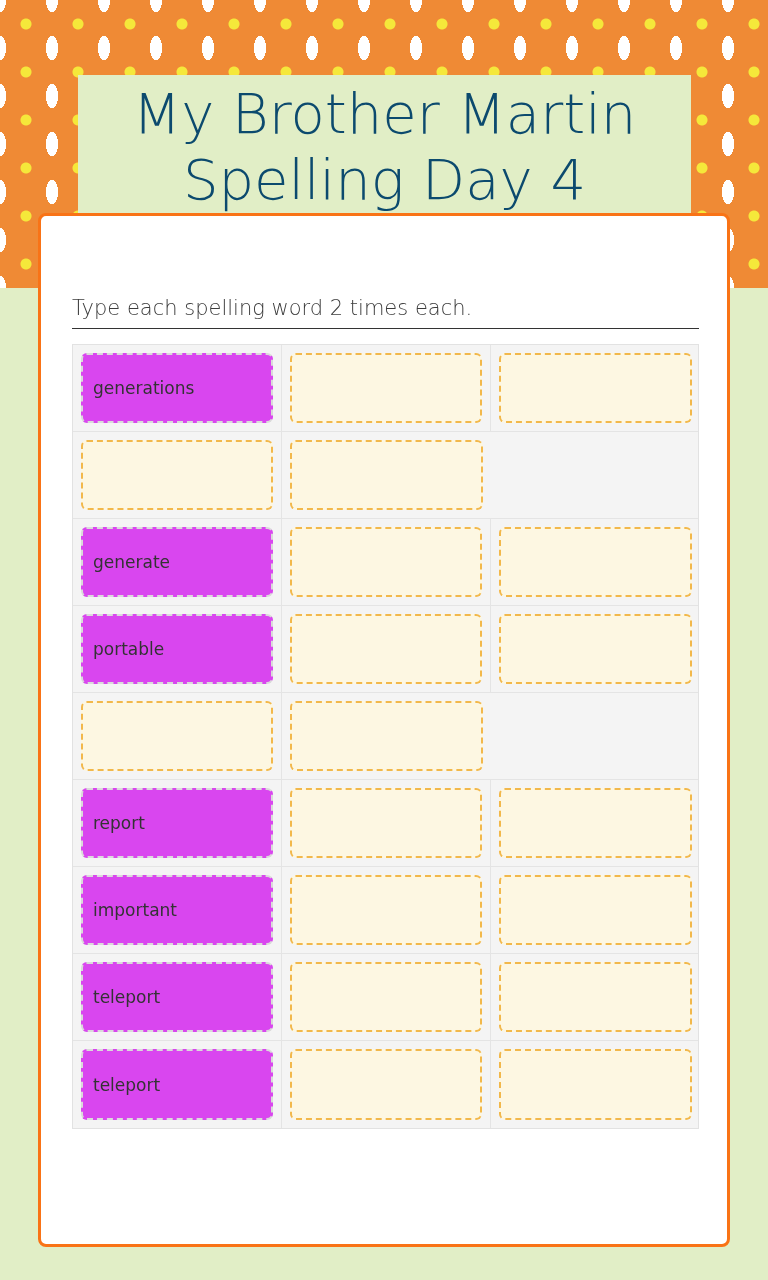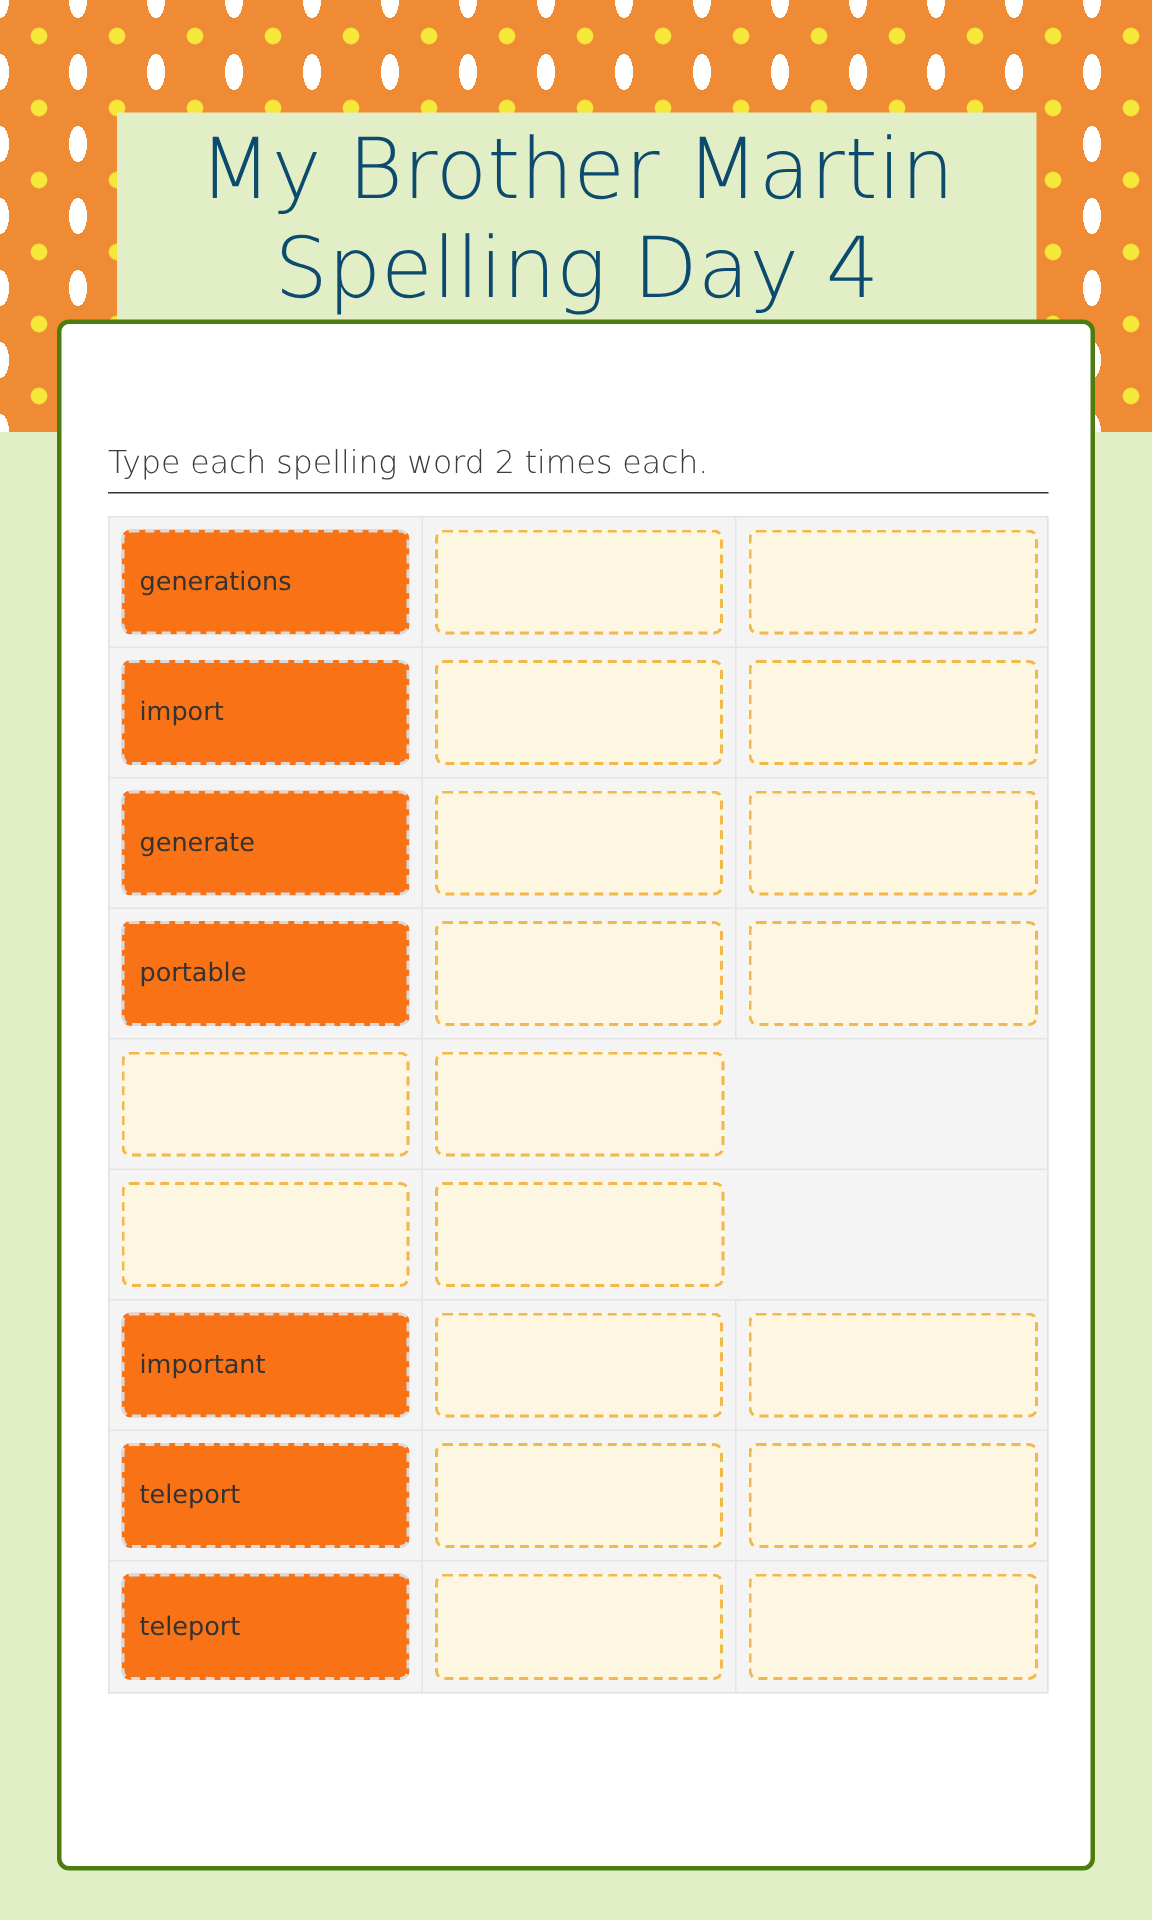--- a/index.html
+++ b/index.html
@@ -25,21 +25,21 @@
       text-align: center;
       color: #0c4a6e;
       font-size: 56px;
       line-height: 66px;
       padding-top: 6px;
       font-weight: 300;
     }
     .card {
       position: absolute; left: 38px; top: 213px; width: 692px; height: 1034px;
       background: #ffffff;
-      border: 3px solid #4d7c0f;
+      border: 3px solid #f97316;
       border-radius: 8px;
     }
     .instructions {
       position: absolute; left: 31px; top: 80px; width: 627px;
       font-size: 21px; color: #3c3c3c;
       padding-bottom: 8px;
       border-bottom: 1.5px solid #333;
       font-weight: 300;
     }
     .grid {
@@ -53,21 +53,21 @@
     }
     .row:last-child { border-bottom: none; }
     .cell {
       flex: 0 0 209px;
       padding: 8px;
       border-right: 1px solid #e4e4e4;
     }
     .cell:last-child { border-right: none; }
     .word-box {
       width: 100%; height: 100%;
-      background: #f97316;
+      background: #d946ef;
       border: 2px dashed #dadada;
       border-radius: 6px;
       display: flex; align-items: center;
       padding-left: 10px;
       font-size: 17px; color: #333;
     }
     .answer-box {
       width: 100%; height: 100%;
       background: #fdf7e2;
       border: 2px dashed #f2b84b;
@@ -92,23 +92,20 @@
   <div class="instructions">Type each spelling word 2 times each.</div>
   <div class="grid">
     <div class="row">
       <div class="cell">
           <div class="word-box">generations</div>
         </div>
       <div class="cell"><input class="answer-box" value="" style=""></div>
       <div class="cell"><input class="answer-box" value="" style=""></div>
     </div>
     <div class="row">
-      <div class="cell">
-          <div class="word-box">import</div>
-        </div>
       <div class="cell"><input class="answer-box" value="" style=""></div>
       <div class="cell"><input class="answer-box" value="" style=""></div>
     </div>
     <div class="row">
       <div class="cell">
           <div class="word-box">generate</div>
         </div>
       <div class="cell"><input class="answer-box" value="" style=""></div>
       <div class="cell"><input class="answer-box" value="" style=""></div>
     </div>
@@ -117,20 +114,23 @@
           <div class="word-box">portable</div>
         </div>
       <div class="cell"><input class="answer-box" value="" style=""></div>
       <div class="cell"><input class="answer-box" value="" style=""></div>
     </div>
     <div class="row">
       <div class="cell"><input class="answer-box" value="" style=""></div>
       <div class="cell"><input class="answer-box" value="" style=""></div>
     </div>
     <div class="row">
+      <div class="cell">
+          <div class="word-box">report</div>
+        </div>
       <div class="cell"><input class="answer-box" value="" style=""></div>
       <div class="cell"><input class="answer-box" value="" style=""></div>
     </div>
     <div class="row">
       <div class="cell">
           <div class="word-box">important</div>
         </div>
       <div class="cell"><input class="answer-box" value="" style=""></div>
       <div class="cell"><input class="answer-box" value="" style=""></div>
     </div>

